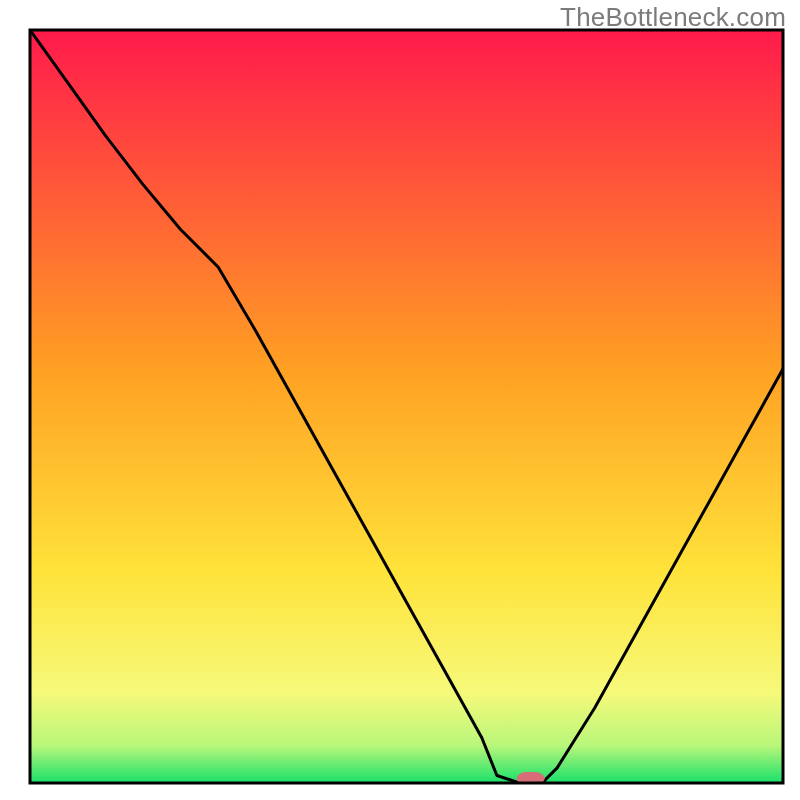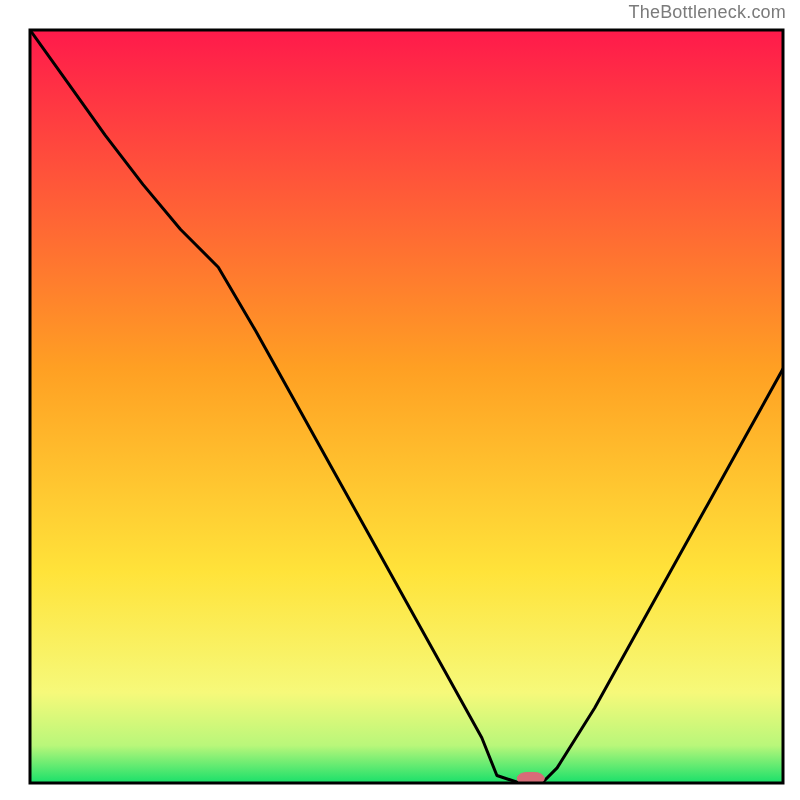--- a/index.html
+++ b/index.html
@@ -14,21 +14,21 @@
   .stage {
     position: relative;
     width: 800px;
     height: 800px;
   }
   .watermark {
     position: absolute;
     top: 2px;
     right: 14px;
     color: #7b7b7b;
-    font-size: 18px;
+    font-size: 26px;
     font-weight: 500;
     letter-spacing: 0.2px;
     user-select: none;
   }
   svg.plot {
     position: absolute;
     left: 0;
     top: 0;
     width: 800px;
     height: 800px;

